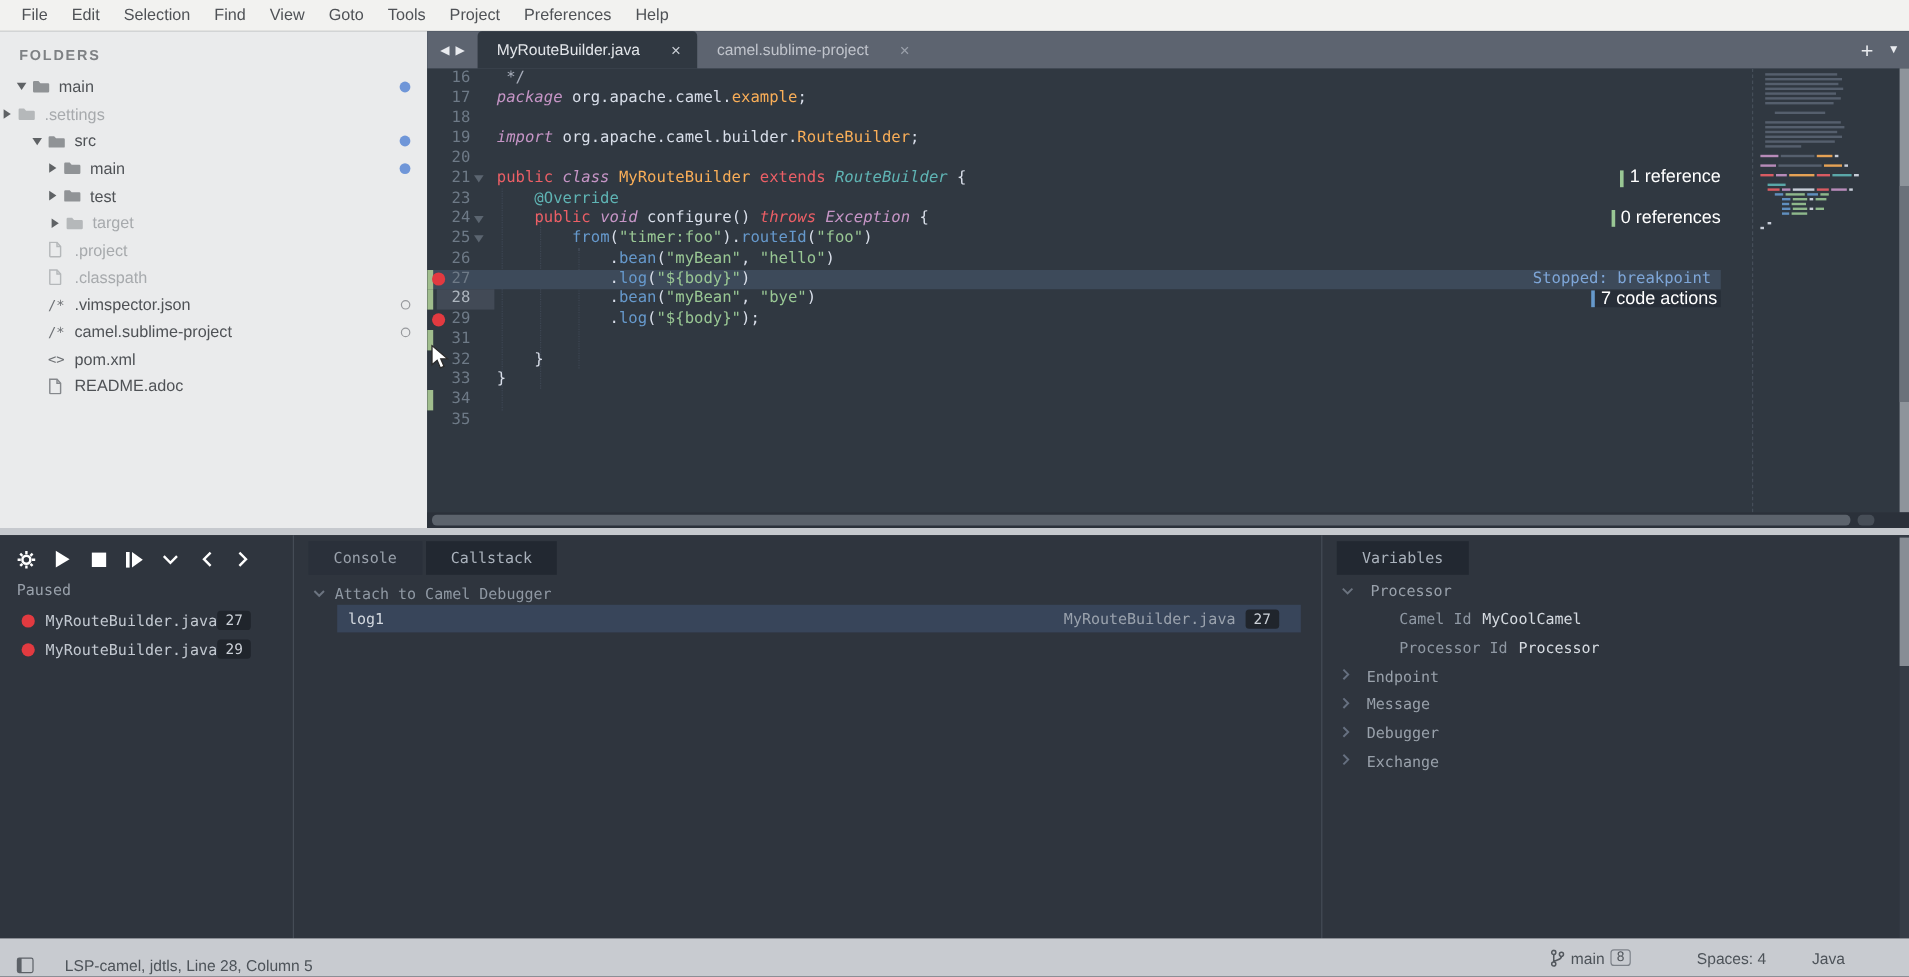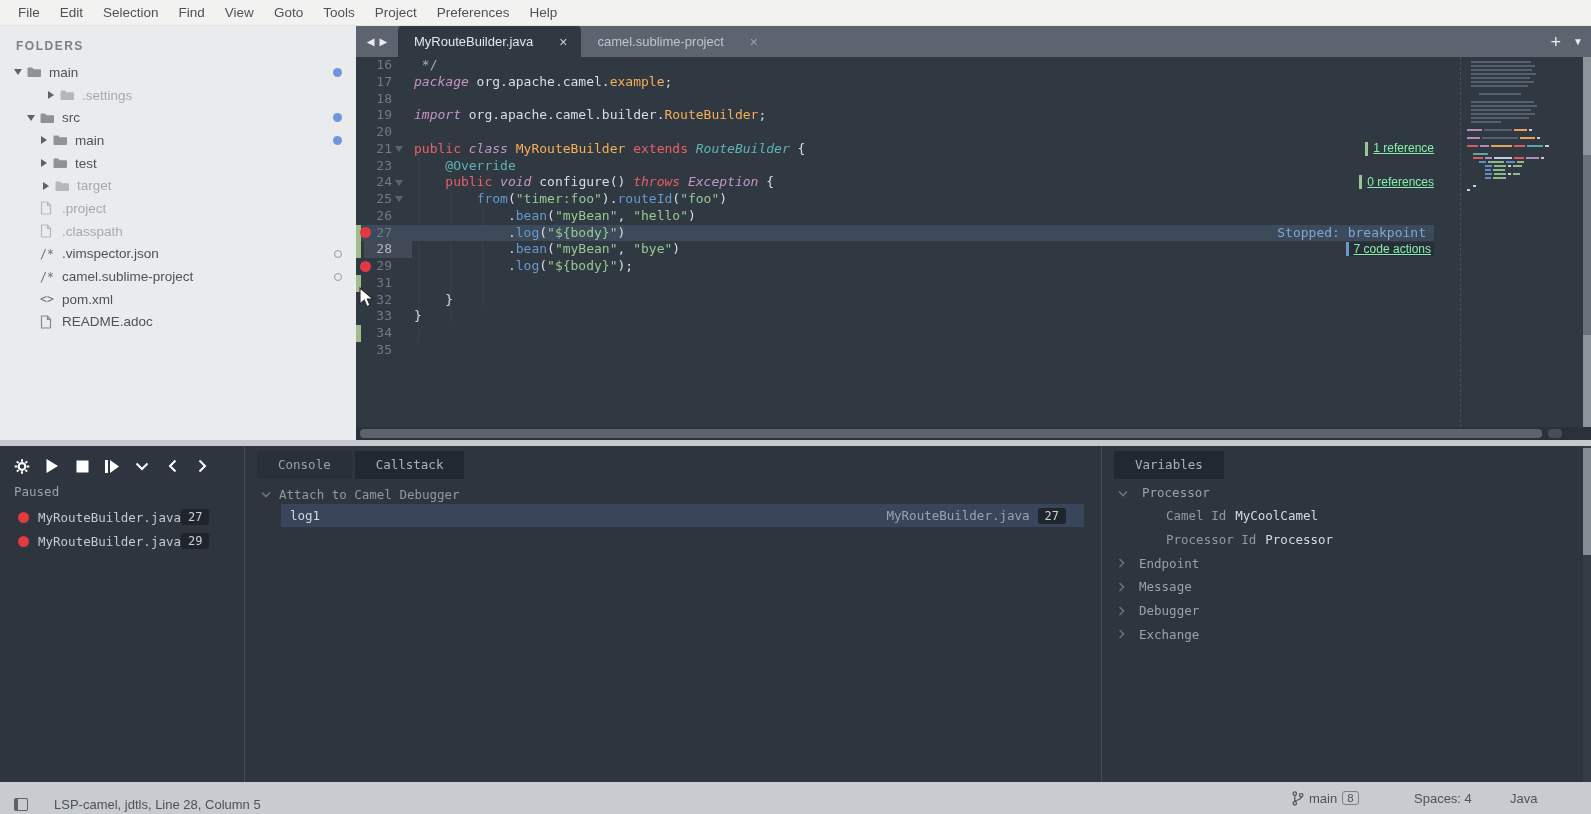--- a/index.html
+++ b/index.html
@@ -47,21 +47,21 @@
   .diff-bar{position:absolute;left:0;top:0;bottom:0;width:5px;background:#a0bd8d;}
   .bp-box{width:18px;flex:none;display:flex;justify-content:center;position:relative;z-index:1;}
   .bp-dot{width:11px;height:11px;border-radius:50%;background:#e23a40;}
   .line-num{width:18px;flex:none;text-align:right;font-family:"DejaVu Sans Mono",monospace;font-size:13px;color:#6e7a87;position:relative;z-index:1;}
   .num-hl-bg{position:absolute;left:8px;width:48px;top:0;bottom:0;background:#424a56;}
   .fold-box{width:14px;flex:none;display:flex;justify-content:center;align-items:center;position:relative;z-index:1;}
   .fold-arr{width:0;height:0;border-top:6px solid #5b6570;border-left:4.5px solid transparent;border-right:4.5px solid transparent;}
   .code-text{margin-left:8px;font-family:"DejaVu Sans Mono",monospace;font-size:13px;white-space:pre;position:relative;z-index:1;}
   .annotation{position:absolute;right:0;top:1px;display:flex;align-items:center;height:14px;z-index:2;}
   .ann-bar{width:3px;height:14px;margin-right:5px;}
-  .ann-text{font-size:12px;color:#86efac;text-decoration:underline;}
+  .ann-text{font-size:15px;color:#ffffff;}
   .annotation.boxed{background:#272e38;padding:0 3px 0 0;}
   .stopped-label{position:absolute;right:8px;top:0;font-family:"DejaVu Sans Mono",monospace;font-size:13px;color:#7ea6d8;z-index:2;}
   .indent-guide{position:absolute;width:0;border-left:1px dotted #3e4754;z-index:0;}
 
   #minimap{position:absolute;left:1104px;top:0;width:100px;height:370px;border-left:1px dashed #454e59;padding:4px 0 0 4px;box-sizing:border-box;}
   .mm-row{height:2px;margin-bottom:2px;display:flex;}
   .mm-seg{height:2px;margin-right:2px;opacity:.9;}
 
   #editor-vscroll{position:absolute;right:0;top:31px;width:8px;height:370px;background:#8e949b;}
   #editor-vscroll-thumb{position:absolute;left:0;top:98px;width:8px;height:180px;background:#6b717a;}
@@ -140,21 +140,21 @@
           <span class="arr-d"></span>
         </span>
         <span class="tree-icon">
           <svg class="folder-svg" width="15" height="12" viewBox="0 0 15 12">
             <path d="M0.5 2.5 a1 1 0 0 1 1 -1 h3.6 l1.6 1.8 h6.3 a1 1 0 0 1 1 1 v5.7 a1 1 0 0 1 -1 1 h-11.5 a1 1 0 0 1 -1 -1 z" fill="#909396"></path>
           </svg>
         </span>
         <span class="tree-label">main</span>
         <span class="tree-dot dot-filled"></span>
       </div>
-      <div class="tree-row dim" style="padding-left: 25px; margin-left: 20px;">
+      <div class="tree-row dim" style="">
         <span class="arrow-box">
           <span class="arr-r"></span>
         </span>
         <span class="tree-icon">
           <svg class="folder-svg" width="15" height="12" viewBox="0 0 15 12">
             <path d="M0.5 2.5 a1 1 0 0 1 1 -1 h3.6 l1.6 1.8 h6.3 a1 1 0 0 1 1 1 v5.7 a1 1 0 0 1 -1 1 h-11.5 a1 1 0 0 1 -1 -1 z" fill="#909396"></path>
           </svg>
         </span>
         <span class="tree-label">.settings</span>
       </div>

